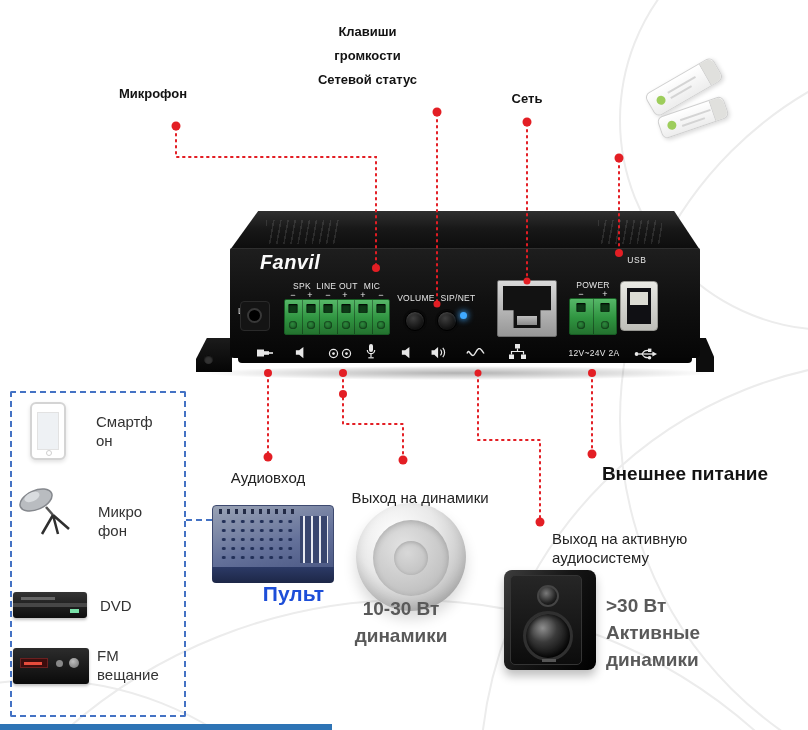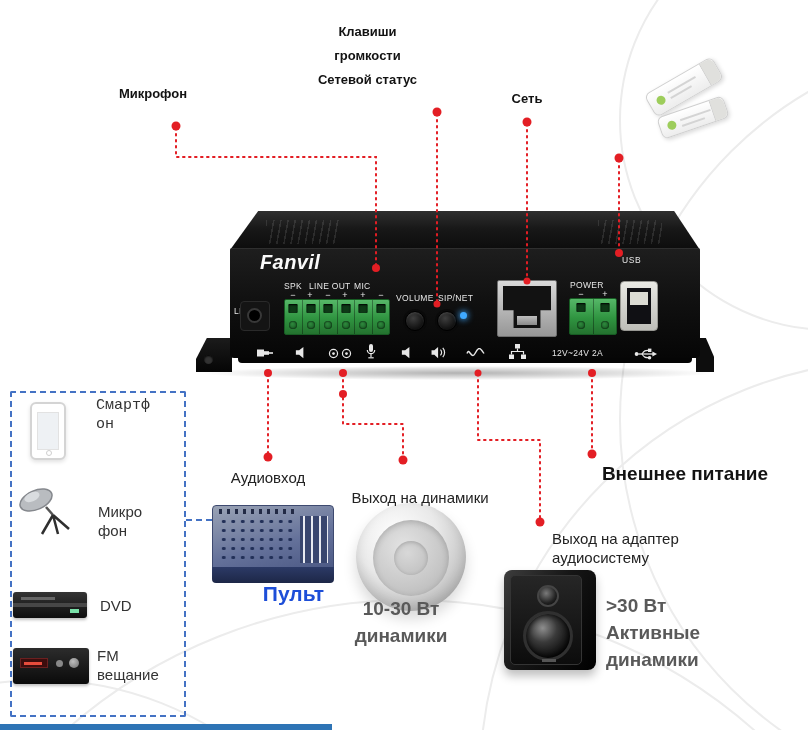--- a/index.html
+++ b/index.html
@@ -42,21 +42,21 @@
            background:#333;box-shadow:inset 0 1px 2px #000;z-index:2;}
   #flange-r{position:absolute;left:696px;top:338px;width:18px;height:34px;z-index:1;
             clip-path:polygon(0 0,55% 0,100% 55%,100% 100%,0 100%);background:#0d0d0d;}
   #dev-base{position:absolute;left:238px;top:357px;width:454px;height:6px;background:#050505;
             border-radius:0 0 4px 4px;z-index:2;}
   #dev-shadow{position:absolute;left:205px;top:366px;width:505px;height:14px;z-index:1;
               background:radial-gradient(ellipse at center,rgba(0,0,0,.30) 0%,rgba(0,0,0,.12) 45%,transparent 72%);}
 
   #brand{position:absolute;left:260px;top:251px;font-size:20px;font-weight:bold;font-style:italic;
          letter-spacing:.4px;color:#fafafa;z-index:3;}
-  .ptext{position:absolute;color:#e6e6e6;font-size:8.5px;letter-spacing:.3px;z-index:3;}
+  .ptext{position:absolute;color:#e6e6e6;font-size:8.5px;letter-spacing:.3px;text-align:center;z-index:3;}
   #lbl-linein{left:234px;top:306px;width:40px;}
   #lbl-spk{left:284px;top:281px;width:36px;}
   #lbl-lineout{left:309px;top:281px;width:56px;}
   #lbl-mic{left:354px;top:281px;width:36px;}
   #lbl-volume{left:396px;top:293px;width:40px;}
   #lbl-sipnet{left:438px;top:293px;width:40px;}
   #lbl-power{left:570px;top:280px;width:46px;}
   #lbl-usb{left:622px;top:255px;width:30px;letter-spacing:.6px;}
   #lbl-voltage{left:552px;top:348px;width:84px;}
 
@@ -128,21 +128,21 @@
   #dvd-strip{position:absolute;left:0;top:11px;width:100%;height:4px;background:#474747;}
   #dvd-slot{position:absolute;left:8px;top:5px;width:34px;height:3px;background:#666;}
   #dvd-led{position:absolute;right:8px;top:17px;width:9px;height:4px;background:#79e0a8;}
   #fm{position:absolute;left:13px;top:648px;width:76px;height:36px;z-index:3;border-radius:3px;
       background:linear-gradient(#2c2c2c,#0a0a0a);box-shadow:0 2px 3px rgba(0,0,0,.25);}
   #fm-display{position:absolute;left:7px;top:10px;width:28px;height:10px;background:#3c0d0d;border:1px solid #6b2020;}
   #fm-display i{position:absolute;left:3px;top:3px;width:18px;height:3px;background:#e74c3c;}
   #fm-knob1{position:absolute;right:10px;top:10px;width:10px;height:10px;border-radius:50%;
             background:radial-gradient(circle at 40% 35%,#bdbdbd,#6d6d6d);}
   #fm-knob2{position:absolute;right:26px;top:12px;width:7px;height:7px;border-radius:50%;background:#888;}
-  #lb-phone{left:96px;top:396px;font-family:Liberation Mono, monospace;}
+  #lb-phone{left:96px;top:412px;}
   #lb-mic2{left:98px;top:502px;}
   #lb-dvd{left:100px;top:596px;}
   #lb-fm{left:97px;top:646px;}
 
   
   #mixer{position:absolute;left:212px;top:505px;width:122px;height:78px;z-index:3;}
   #mx-top{position:absolute;left:0;top:0;width:122px;height:63px;border-radius:4px 4px 0 0;
           background:linear-gradient(165deg,#9aa3b5,#64719a 60%,#4d5a85);border:1px solid #3e4a70;}
   #mx-jacks{position:absolute;left:6px;top:3px;width:78px;height:5px;
             background:repeating-linear-gradient(90deg,#222a45 0 3px,transparent 3px 8px);}
@@ -432,21 +432,21 @@
   <div class="co-bold" id="co-keys">
     <span class="co-line">Клавиши</span>
     <span class="co-line">громкости</span>
     <span class="co-line">Сетевой статус</span>
   </div>
   <div class="co-bold" id="co-net">Сеть</div>
   <div class="co-reg" id="co-audioin">Аудиовход</div>
   <div class="co-reg" id="co-spkout">Выход на динамики</div>
   <div class="co-bold" id="co-power">Внешнее питание</div>
   <div class="co-reg" id="co-activeout">
-    <span class="co-line">Выход на адаптер</span>
+    <span class="co-line">Выход на активную</span>
     <span class="co-line">аудиосистему</span>
   </div>
 
   <svg id="connectors" width="808" height="730">
     <g fill="none" stroke="#e31e24" stroke-width="2" stroke-dasharray="1.6 4.4" stroke-linecap="round">
       <polyline points="176,128 176,157 376,157 376,266"></polyline>
       <polyline points="437,114 437,303"></polyline>
       <polyline points="527,124 527,280"></polyline>
       <polyline points="619,160 619,252"></polyline>
       <polyline points="268,374 268,455"></polyline>

